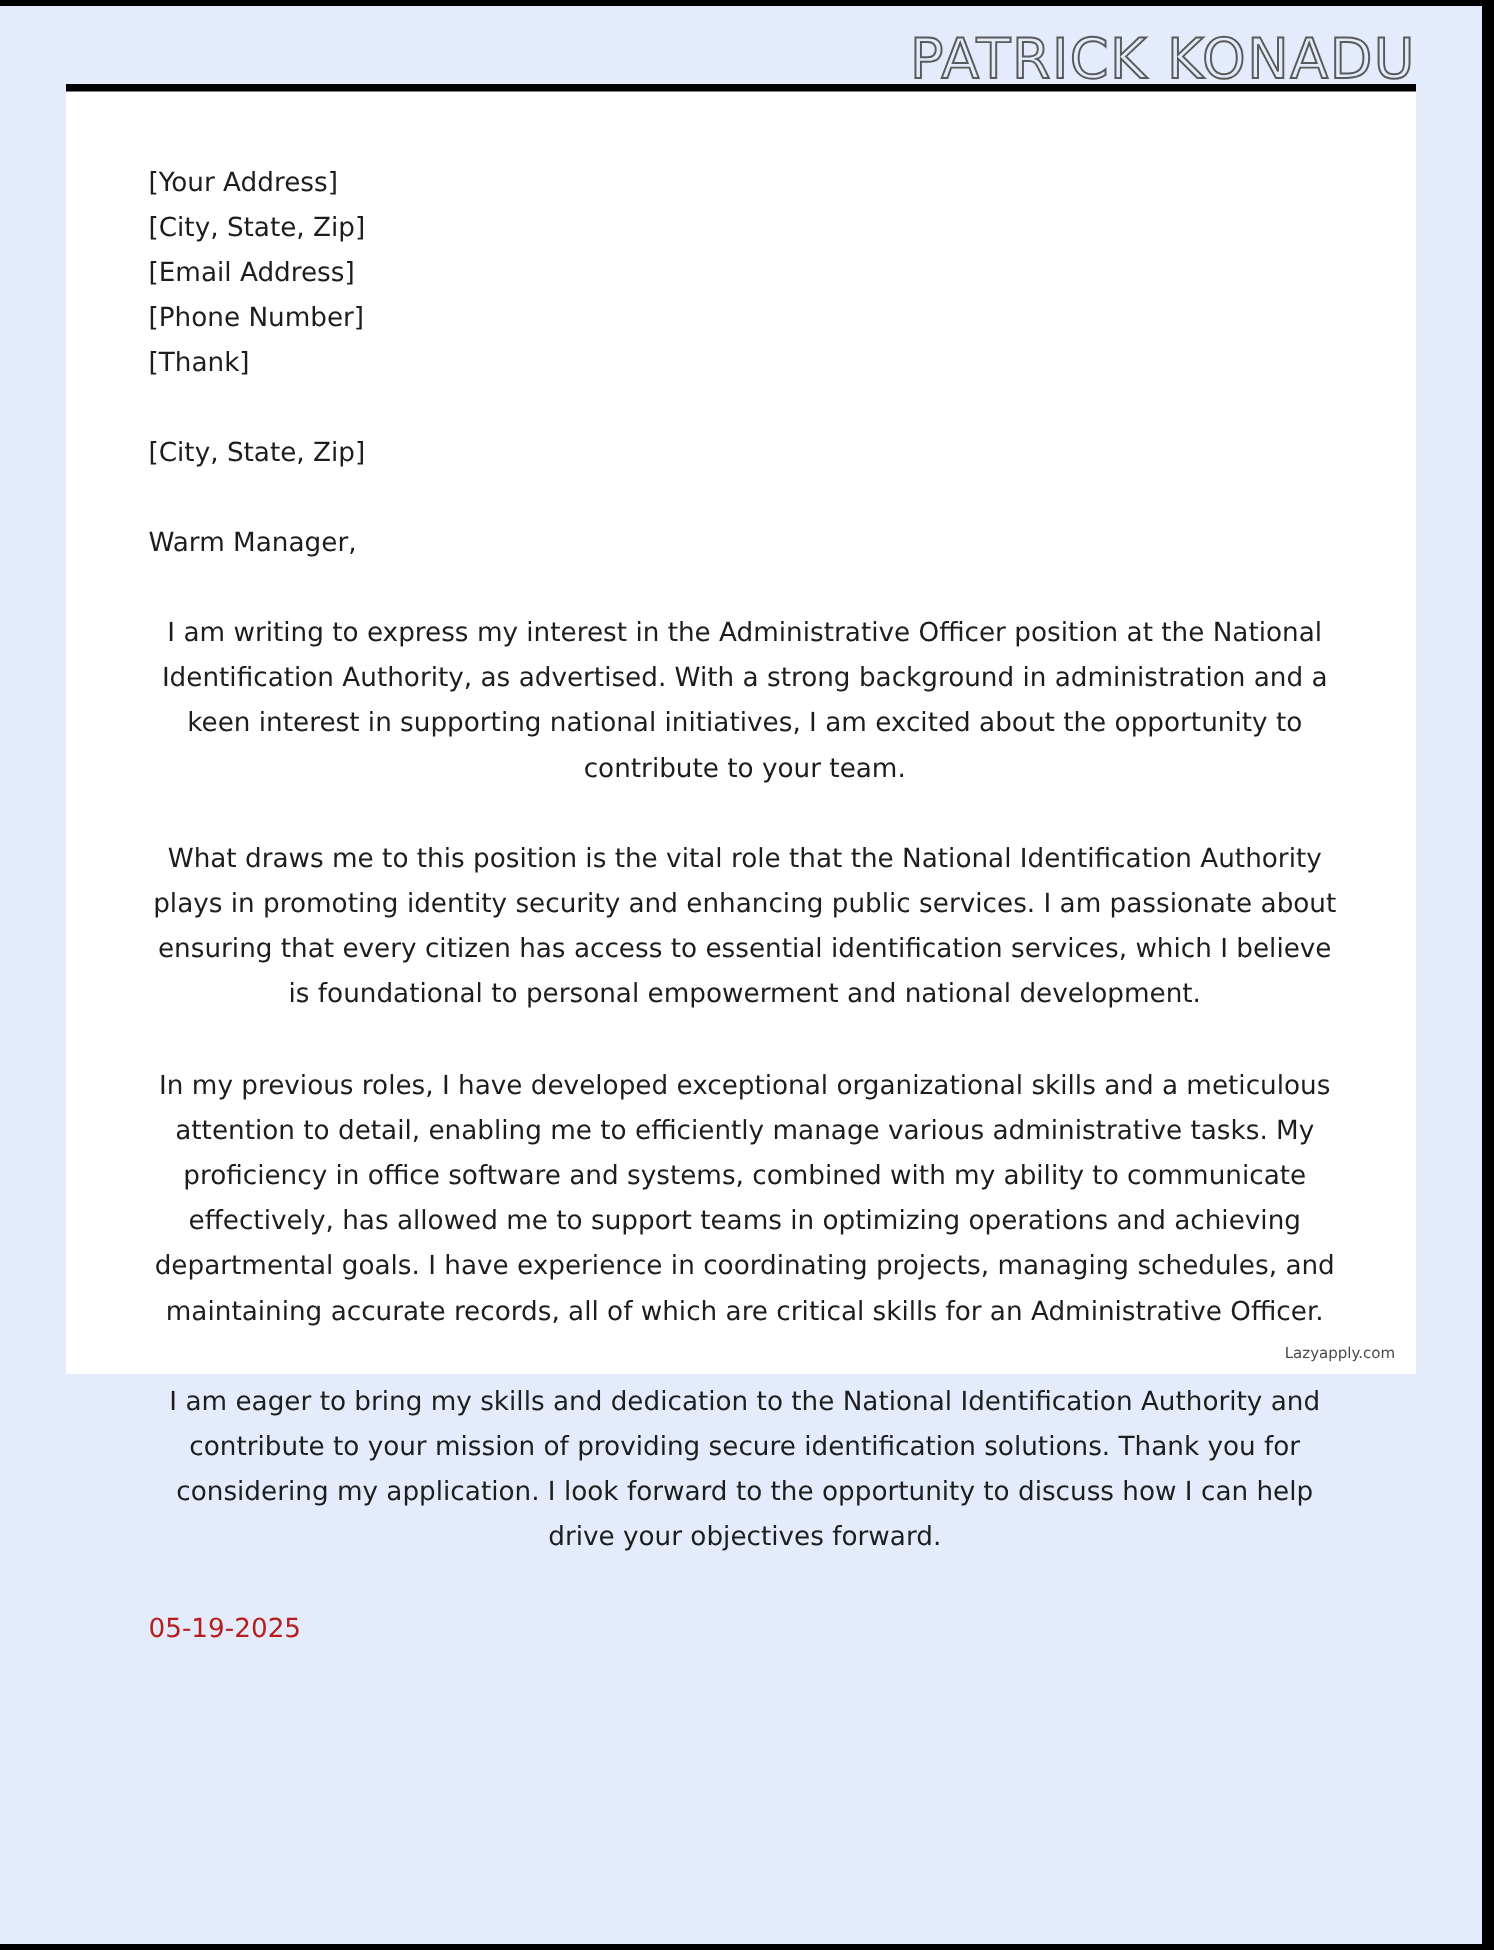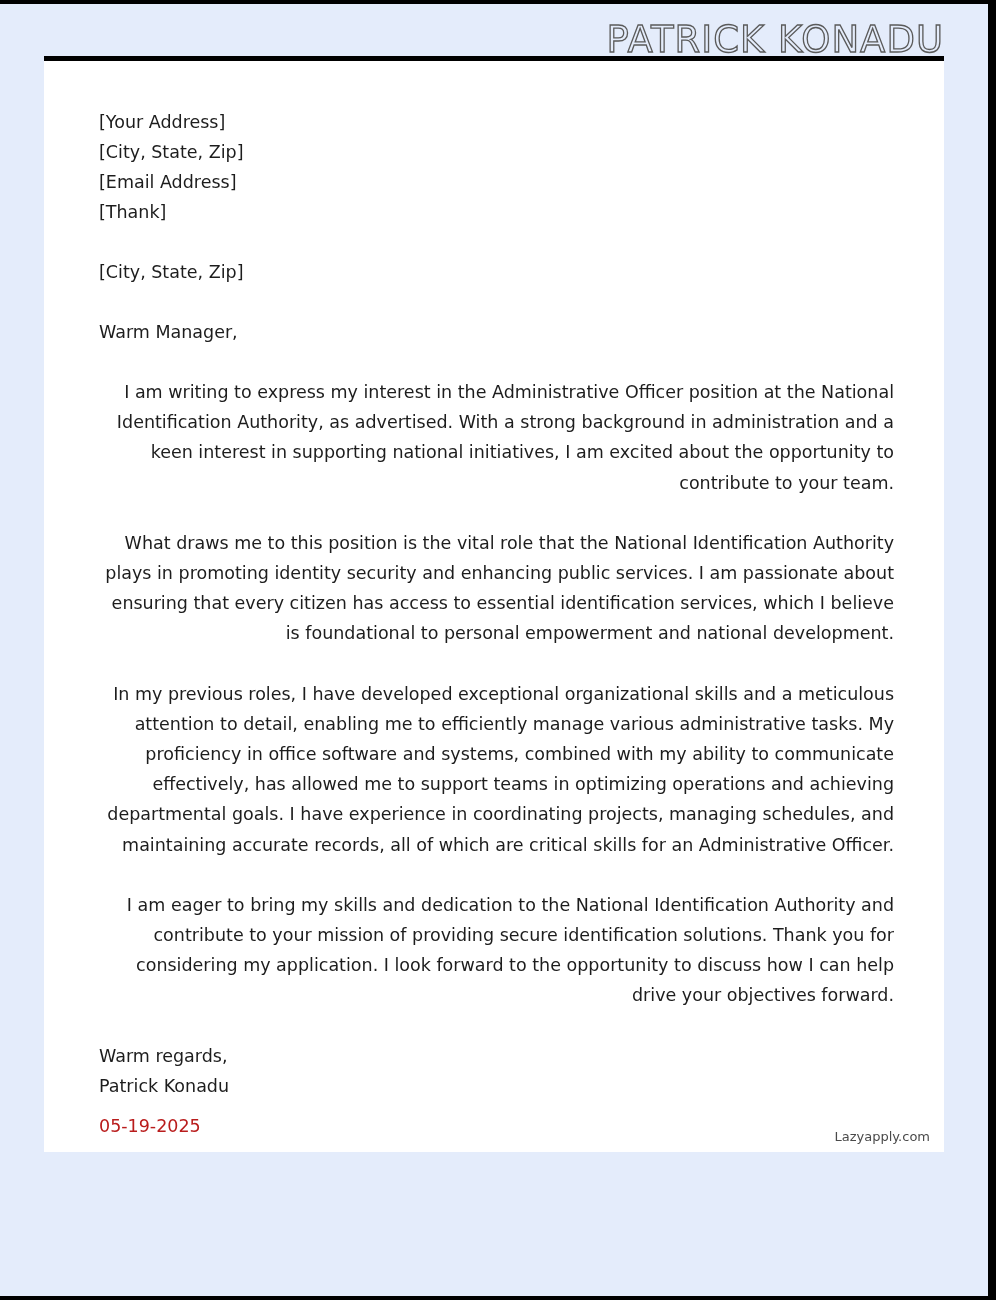--- a/index.html
+++ b/index.html
@@ -39,21 +39,21 @@
     -webkit-text-stroke: 1.3px #5a5a5a;
     font-family: "DejaVu Sans", sans-serif;
     font-weight: 400;
     white-space: nowrap;
   }
   .letter {
     position: absolute;
     left: 44px;
     top: 52px;
     width: 900px;
-    height: 1096px;
+    height: 860px;
     background: #ffffff;
     border-top: 5px solid #000000;
     box-sizing: border-box;
     text-decoration: underline;
   }
   .letter-inner {
     position: absolute;
     left: 55px;
     top: 46px;
     width: 795px;
@@ -68,74 +68,71 @@
   }
   .line {
     display: block;
     white-space: pre-wrap;
   }
   .para {
     font-size: 17.5px;
     line-height: 30.2px;
     color: #1d1d1d;
     margin: 0 0 30px 0;
-    text-align: right;
+    text-align: center;
   }
   .signoff {
     margin-bottom: 10px;
   }
   .date {
     font-size: 17.5px;
     line-height: 30px;
     color: #b91c1c;
     margin: 0;
   }
   .footer-brand {
     position: absolute;
     right: 14px;
     bottom: 8px;
-    font-size: 13px;
+    font-size: 10px;
     color: #4a4a4a;
     font-family: "DejaVu Sans", sans-serif;
   }
 </style>
 </head>
 <body>
 
 <div class="page">
 
   <div class="header">
     <div class="header-name">PATRICK KONADU</div>
   </div>
 
   <div class="letter">
     <div class="letter-inner">
 
       <div class="block">
         <span class="line">[Your Address]</span>
         <span class="line">[City, State, Zip]</span>
         <span class="line">[Email Address]</span>
+        <span class="line">[Phone Number]</span>
         <span class="line">[Thank]</span>
       </div>
 
       <div class="block">
         <span class="line">[City, State, Zip]</span>
       </div>
 
       <div class="block">Warm Manager,</div>
 
       <p class="para">I am writing to express my interest in the Administrative Officer position at the National Identification Authority, as advertised. With a strong background in administration and a keen interest in supporting national initiatives, I am excited about the opportunity to contribute to your team.</p>
       <p class="para">What draws me to this position is the vital role that the National Identification Authority plays in promoting identity security and enhancing public services. I am passionate about ensuring that every citizen has access to essential identification services, which I believe is foundational to personal empowerment and national development.</p>
       <p class="para">In my previous roles, I have developed exceptional organizational skills and a meticulous attention to detail, enabling me to efficiently manage various administrative tasks. My proficiency in office software and systems, combined with my ability to communicate effectively, has allowed me to support teams in optimizing operations and achieving departmental goals. I have experience in coordinating projects, managing schedules, and maintaining accurate records, all of which are critical skills for an Administrative Officer.</p>
       <p class="para">I am eager to bring my skills and dedication to the National Identification Authority and contribute to your mission of providing secure identification solutions. Thank you for considering my application. I look forward to the opportunity to discuss how I can help drive your objectives forward.</p>
 
-      <div class="block signoff">
-        <span class="line">Warm regards,</span>
-        <span class="line">Patrick Konadu</span>
-      </div>
 
       <div class="date">05-19-2025</div>
     </div>
 
     <div class="footer-brand">Lazyapply.com</div>
   </div>
 
 </div>
 
 </body></html>

